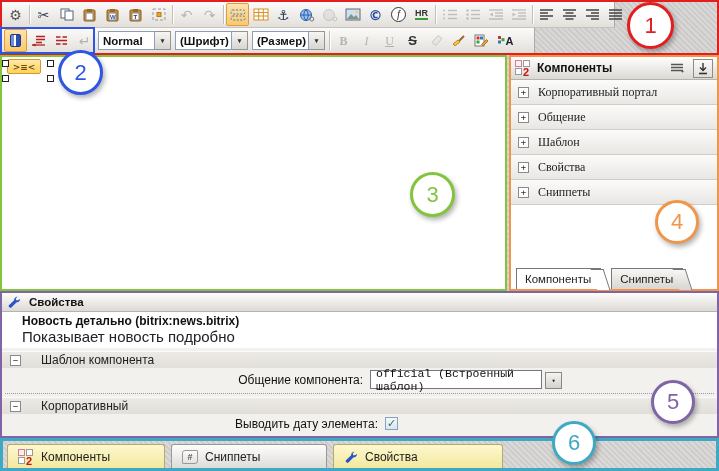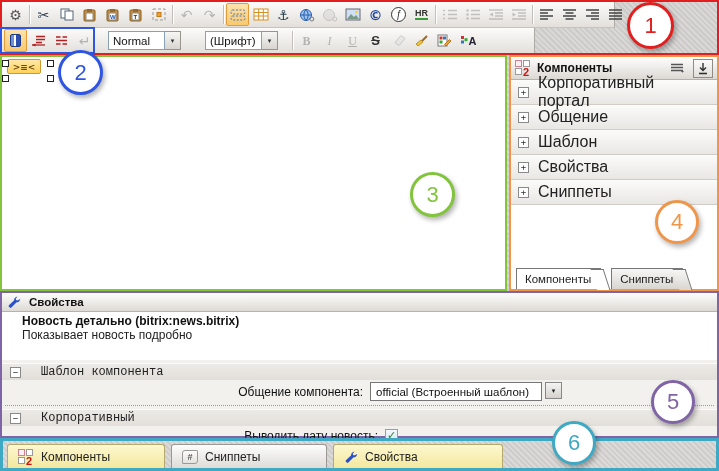--- a/index.html
+++ b/index.html
@@ -27,21 +27,21 @@
   .g.blue { color: #234a9a; font-weight: bold; }
   .g.dark { color: #2c3e50; }
   .hr-glyph { font-size: 9px; font-weight: bold; color: #333; border-bottom: 2px solid #3a9a3a; line-height: 1.1; }
   .strike-glyph { font-size: 13px; font-weight: bold; color: #333; text-decoration: line-through; }
   .fcircle { width: 15px; height: 15px; border: 1px solid #333; border-radius: 50%;
     display: flex; align-items: center; justify-content: center; font-style: italic;
     font-size: 10px; color: #333; background: #fff; }
   .cmp-glyph { width: 11px; height: 13px; border-radius: 2px; border: 1px solid #1c3a8c;
     background: linear-gradient(90deg, #6f8fd8 0 3px, #fff 3px 5px, #2c4fae 5px); }
   
-  .ddl { display: flex; align-items: center; height: 19px; margin: 0 12px; flex: 0 0 auto; cursor: pointer; }
+  .ddl { display: flex; align-items: center; height: 19px; margin: 0 2px; flex: 0 0 auto; cursor: pointer; font-weight: bold; }
   .ddl .box { width: 57px; height: 19px; background: #fff; border: 1px solid #8aa0b8;
     font-size: 11.5px; padding: 1px 4px; display: flex; align-items: center; color: #111; }
   .ddl .arrow { width: 16px; height: 19px; background: linear-gradient(#f7f6f4, #d8d5d0);
     border: 1px solid #98958e; border-left: none; display: flex; align-items: center;
     justify-content: center; font-size: 7px; color: #333; }
 
   
   .blue-box { position: absolute; left: 0; top: 27px; width: 95px; height: 27px;
     border: 2px solid #2f55e3; z-index: 8; pointer-events: none; }
 
@@ -61,21 +61,21 @@
     background: linear-gradient(#fefefe, #dcd9d4); border-bottom: 1px solid #b6b3ae; }
   .rp-title { font-weight: bold; font-size: 12px; color: #111; flex: 1 1 auto; }
   .mini-btn { display: flex; align-items: center; justify-content: center; background: transparent;
     border: 1px solid transparent; cursor: pointer; height: 19px; }
   .mini-btn.boxed { border: 1px solid #8f8c86; background: linear-gradient(#fbfbfa, #e2dfda); width: 20px; }
   .tree-row { height: 25px; display: flex; align-items: center; gap: 9px; padding: 0 7px;
     background: linear-gradient(#fbfbfa, #e9e7e4); border-bottom: 1px solid #d0cdc9; cursor: pointer; }
   .exp { width: 11px; height: 11px; border: 1px solid #8a8a8a; background: #fff; font-size: 9px;
     line-height: 9px; text-align: center; color: #333; flex: 0 0 auto; cursor: pointer;
     font-family: "DejaVu Sans Mono", monospace; }
-  .tree-label { font-size: 16px; color: #222; }
+  .tree-label { font-size: 12px; color: #222; font-family: Liberation Serif, serif; }
   .rtabs { position: absolute; left: 5px; bottom: 0; display: flex; }
   .rtab { position: relative; height: 21px; padding: 0 10px 0 8px; display: flex; align-items: center;
     font-size: 11.5px; color: #222; border: 1px solid #777; border-right: none; border-bottom: none;
     background: linear-gradient(#f7f6f4, #d9d6d1); cursor: pointer; margin-right: 10px; }
   .rtab::after { content: ""; position: absolute; right: -6px; top: 0; width: 12px; height: 100%;
     background: inherit; border-right: 1px solid #777; border-top: 1px solid #777; transform: skewX(18deg); }
   .rtab.on { background: #fff; z-index: 2; }
 
   
   .c2icon { position: relative; width: 16px; height: 16px; flex: 0 0 auto; }
@@ -94,30 +94,30 @@
   .props { position: absolute; left: 0; top: 291px; width: 719px; height: 147px;
     border: 2px solid #7f65a6; background: #f2f1ee; z-index: 4; }
   .pp-head { height: 19px; display: flex; align-items: center; gap: 8px; padding: 0 5px;
     background: linear-gradient(#fdfdfc, #dddad5); border-bottom: 1px solid #b6b3ae; }
   .pp-title { font-weight: bold; font-size: 11.5px; color: #111; }
   .bc { height: 16px; background: #fff; border-bottom: 1px solid #a9a6a1; display: flex;
     align-items: center; padding: 0 3px; font-size: 12px; gap: 4px; }
   .bc .tag { cursor: pointer; color: #222; }
   .bc .tag.b { font-weight: bold; }
   .cmp-name { padding: 2px 0 0 20px; font-weight: bold; font-size: 12px; background: #fff; color: #111; }
-  .cmp-desc { padding: 0 0 18px 20px; font-size: 12px; background: #fff; color: #222; }
+  .cmp-desc { padding: 0 0 3px 20px; font-size: 15px; background: #fff; color: #222; }
   .sect { height: 17px; display: flex; align-items: center; gap: 20px; padding: 0 8px;
     background: linear-gradient(#eceae6, #e2dfda); border-top: 1px solid #fbfbfa; margin-top: 3px;
     cursor: pointer; }
-  .sect .lbl { font-size: 12px; color: #222; font-family: Liberation Mono, monospace; }
+  .sect .lbl { font-size: 12px; color: #222; }
   .prow { display: flex; align-items: center; justify-content: flex-end; gap: 7px; height: 23px; }
   .prow.r1 { padding-right: 155px; }
   .prow.r2 { padding-right: 319px; height: 19px; }
   .prow .flabel { font-size: 12px; color: #111; }
-  .psel { display: flex; align-items: flex-start; height: 19px; cursor: pointer; }
+  .psel { display: flex; align-items: flex-end; height: 19px; cursor: pointer; font-family: Liberation Mono, monospace; }
   .psel .box { width: 172px; height: 19px; background: #fff; border: 1px solid #777;
     font-size: 11.5px; padding: 1px 5px; display: flex; align-items: center; color: #111; }
   .psel .arrow { width: 17px; height: 17px; margin-left: 3px; border: 1px solid #888;
     background: linear-gradient(#f5f4f2, #d5d2cd); display: flex; align-items: center;
     justify-content: center; font-size: 7px; color: #222; }
   .dots { border-bottom: 1px dotted #9a9a9a; margin: 2px 3px 0 3px; }
   .cb { width: 13px; height: 13px; border: 1px solid #8aa0c0; background: linear-gradient(#f4f8fc, #d7e5f4);
     display: flex; align-items: center; justify-content: center; font-size: 11px; color: #2f7d2f;
     font-weight: bold; cursor: pointer; font-family: "DejaVu Sans", sans-serif; line-height: 1; }
 
@@ -310,20 +310,24 @@
         </button>
       <button class="tb dis">
           <span class="g">↵</span>
         </button>
       <div class="ddl">
         <span class="box">Normal</span>
         <span class="arrow">▾</span>
       </div>
       <div class="ddl">
         <span class="box">(Шрифт)</span>
+        <span class="arrow">▾</span>
+      </div>
+      <div class="ddl">
+        <span class="box">(Размер)</span>
         <span class="arrow">▾</span>
       </div>
       <span class="sep"></span>
       <button class="tb dis">
           <span class="g small" style="font-weight:bold;font-family:'Liberation Serif',serif;">B</span>
         </button>
       <button class="tb dis">
           <span class="g small" style="font-style:italic;font-family:'Liberation Serif',serif;">I</span>
         </button>
       <button class="tb dis">
@@ -441,21 +445,21 @@
         <span class="box">official (Встроенный шаблон)</span>
         <span class="arrow">▾</span>
       </div>
     </div>
     <div class="dots"></div>
     <div class="sect">
       <span class="exp">−</span>
       <span class="lbl">Корпоративный</span>
     </div>
     <div class="prow r2">
-      <span class="flabel">Выводить дату новость:</span>
+      <span class="flabel">Выводить дату элемента:</span>
       <span class="cb">✓</span>
     </div>
   </div>
 
   <div class="btabs">
     <div class="btab yellow bt1">
       <span class="c2icon">
           <span class="s1"></span>
           <span class="s2"></span>
           <span class="s3"></span>

